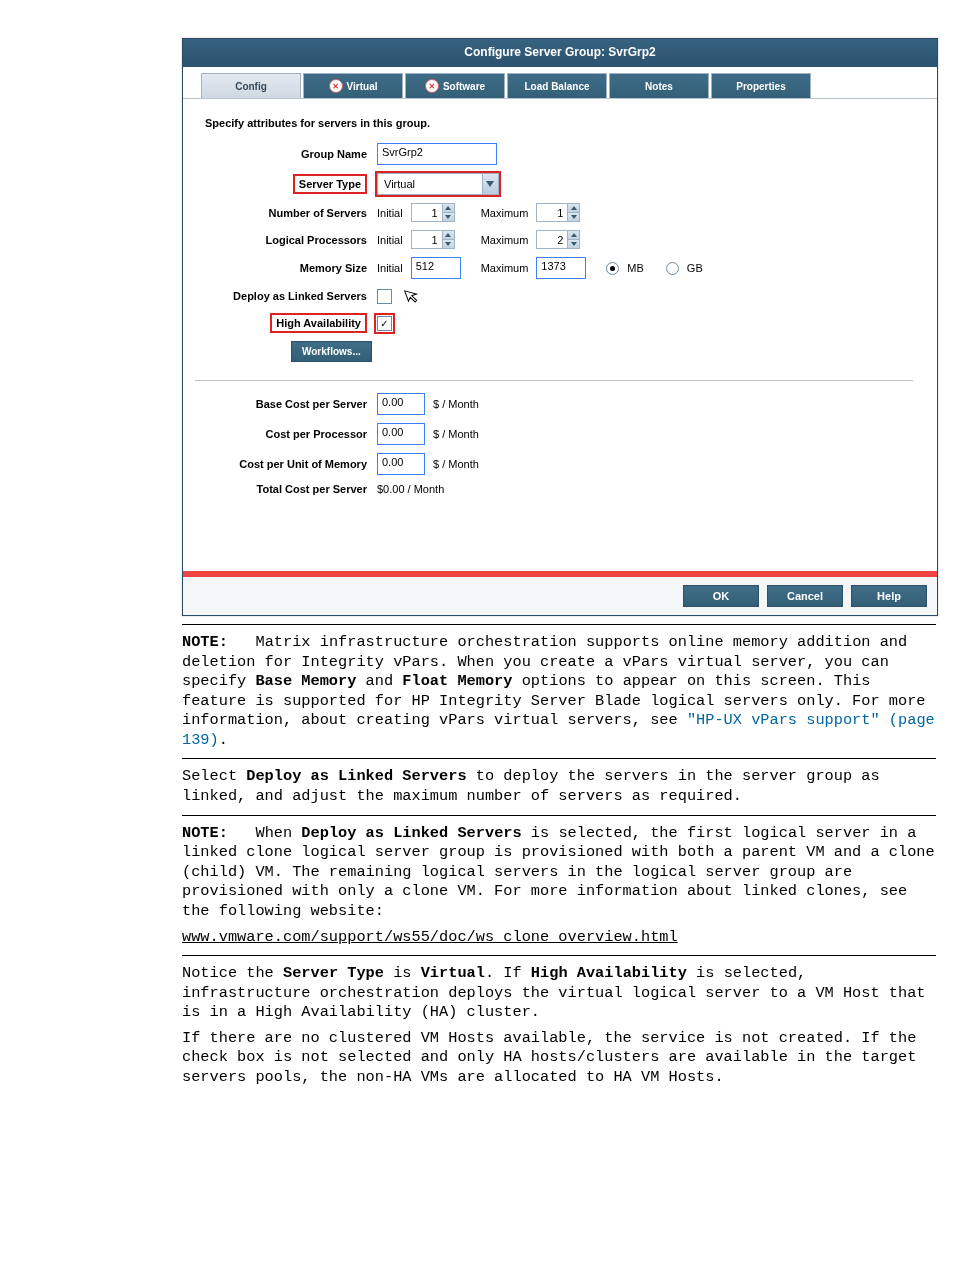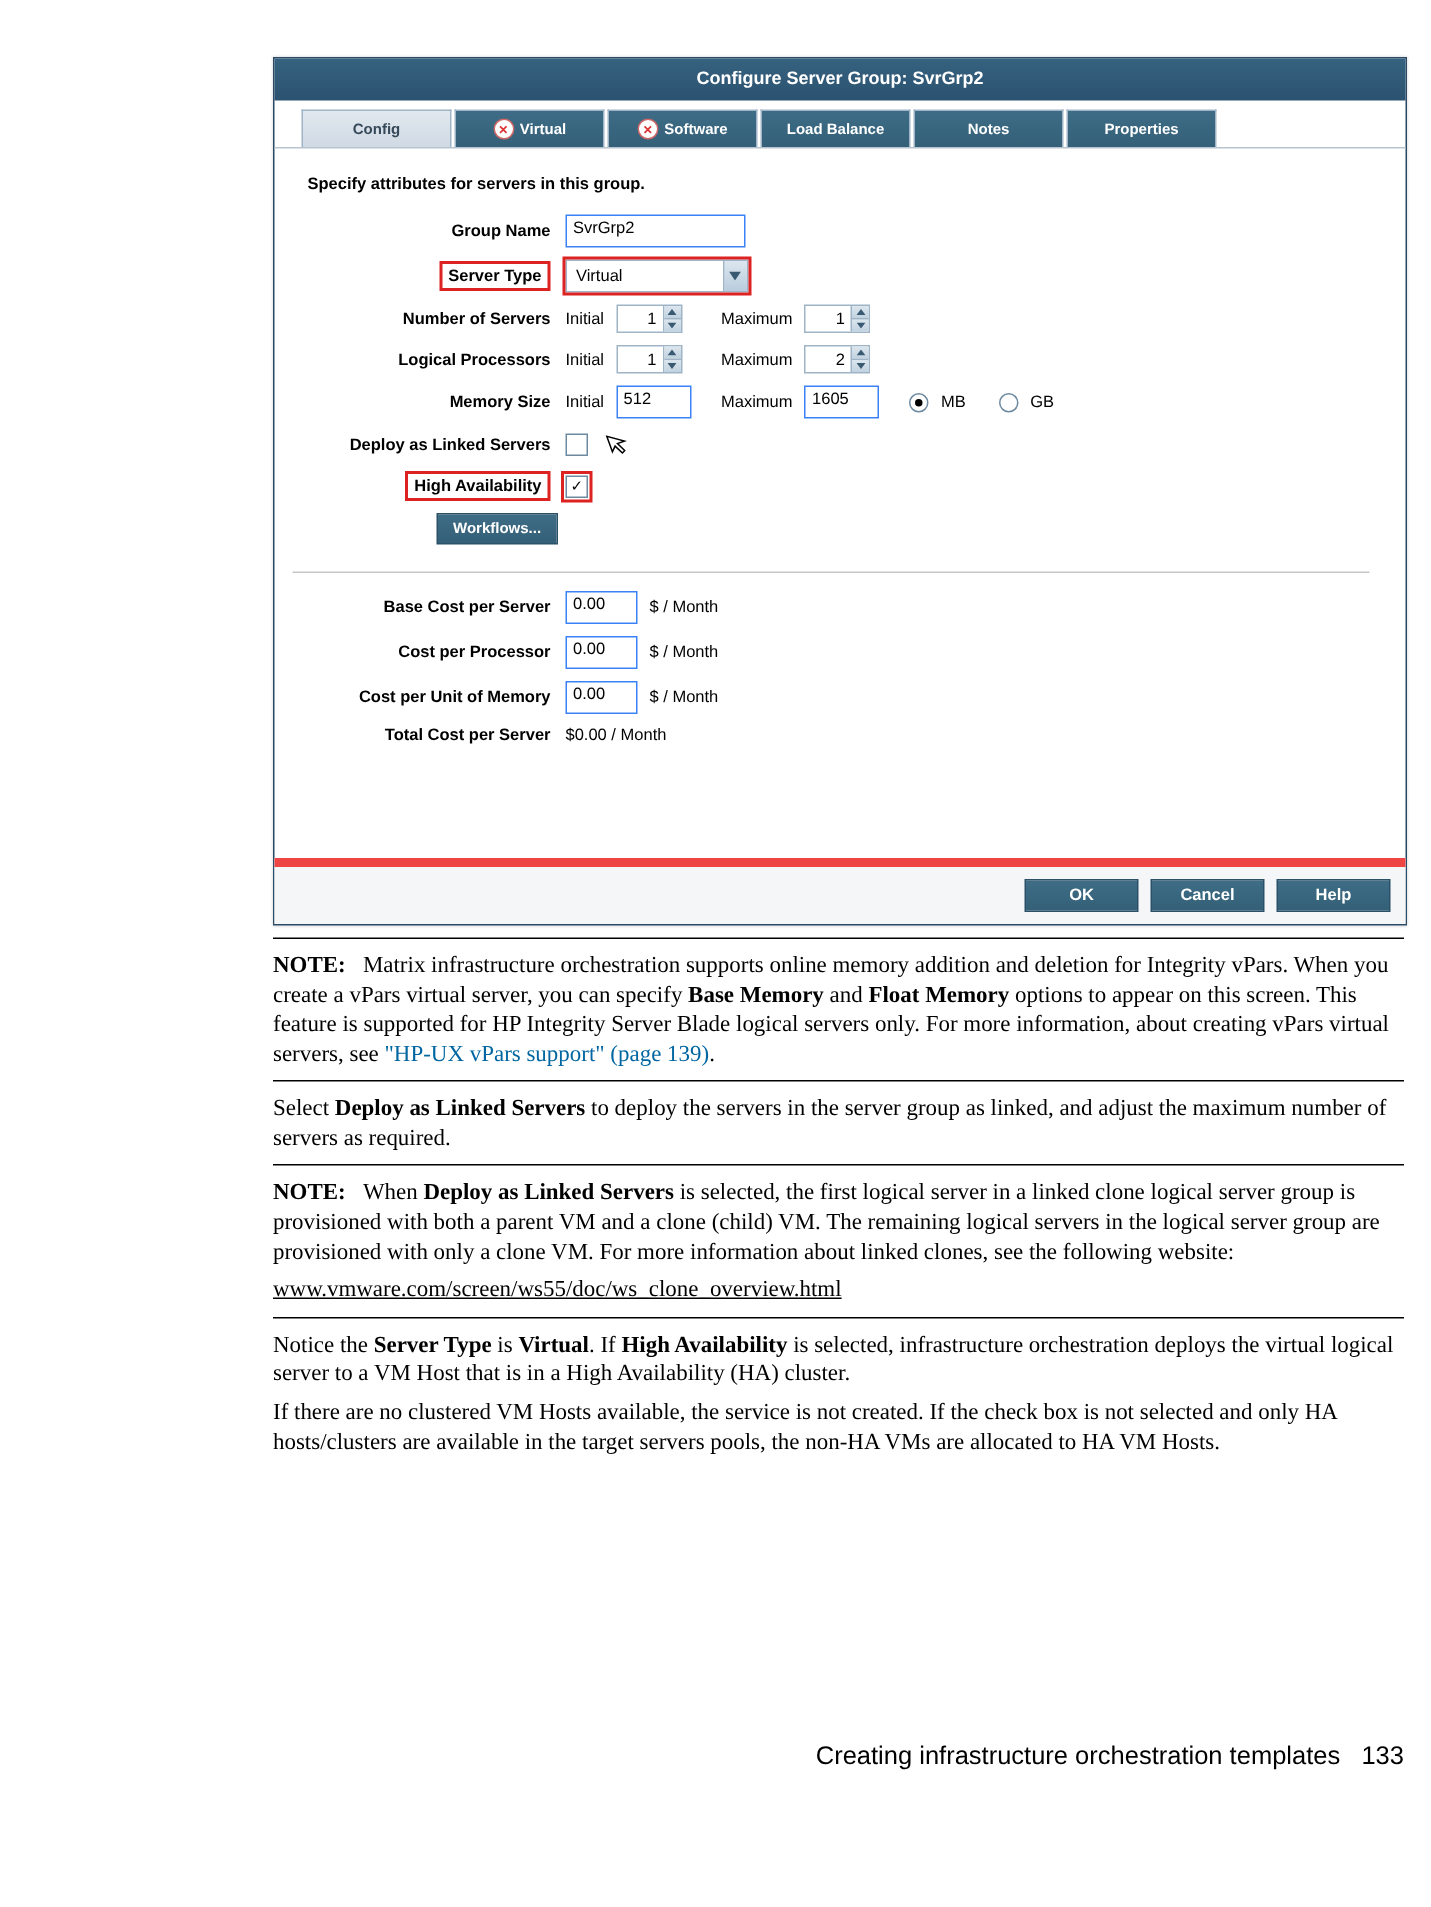--- a/index.html
+++ b/index.html
@@ -171,21 +171,21 @@
     padding: 4px 0;
     width: 74px; text-align:center;
     border: 1px solid #2a5168;
     cursor:pointer;
   }
 
   
   .doc {
     width: 754px;
     margin-left: 162px;
-    font-family: Liberation Serif, serif;
+    font-family: Liberation Mono, monospace;
     font-size: 15.3px;
     line-height: 1.28;
   }
   .rule { border-top: 1px solid #000; margin: 8px 0;}
   .note { }
   .note b, .doc b { font-weight: bold;}
   .doc a.link { color: #0066a1; text-decoration: none;}
   .doc a.under { color:#000; text-decoration: underline;}
   .doc p { margin: 0 0 6px 0;}
 
@@ -330,21 +330,21 @@
         </div>
       </div>
 
       <div class="row">
         <div class="lab">Memory Size</div>
         <div class="val">
           <span>Initial</span>
           <span class="txt tiny">512</span>
           <span style="width:4px"></span>
           <span>Maximum</span>
-          <span class="txt tiny">1605</span>
+          <span class="txt tiny">1373</span>
           <span style="width:4px"></span>
           <span class="radio">
               <span class="dot"></span>
             </span>
           <span>MB</span>
           <span style="width:6px"></span>
           <span class="radio"></span>
           <span>GB</span>
         </div>
       </div>
@@ -426,21 +426,21 @@
     <div class="rule"></div>
 
     <p>
       <span>Select </span><b>Deploy as Linked Servers</b><span> to deploy the servers in the server group as linked, and adjust the maximum number of servers as required.</span>
     </p>
 
     <div class="rule"></div>
     <p class="note">
       <b>NOTE:</b>&nbsp;&nbsp;&nbsp;<span>When </span><b>Deploy as Linked Servers</b><span> is selected, the first logical server in a linked clone logical server group is provisioned with both a parent VM and a clone (child) VM. The remaining logical servers in the logical server group are provisioned with only a clone VM. For more information about linked clones, see the following website:</span>
     </p>
-    <p><a class="under">www.vmware.com/screen/ws55/doc/ws_clone_overview.html</a></p>
+    <p><a class="under">www.vmware.com/support/ws55/doc/ws_clone_overview.html</a></p>
     <div class="rule"></div>
 
     <p>
       <span>Notice the </span><b>Server Type</b><span> is </span><b>Virtual</b><span>. If </span><b>High Availability</b><span> is selected, infrastructure orchestration deploys the virtual logical server to a VM Host that is in a High Availability (HA) cluster.</span>
     </p>
     <p>If there are no clustered VM Hosts available, the service is not created. If the check box is not selected and only HA hosts/clusters are available in the target servers pools, the non-HA VMs are allocated to HA VM Hosts.</p>
   </div>
 
   <div class="page-footer">
     <span>Creating infrastructure orchestration templates</span>&nbsp;&nbsp;&nbsp;<span>133</span>

